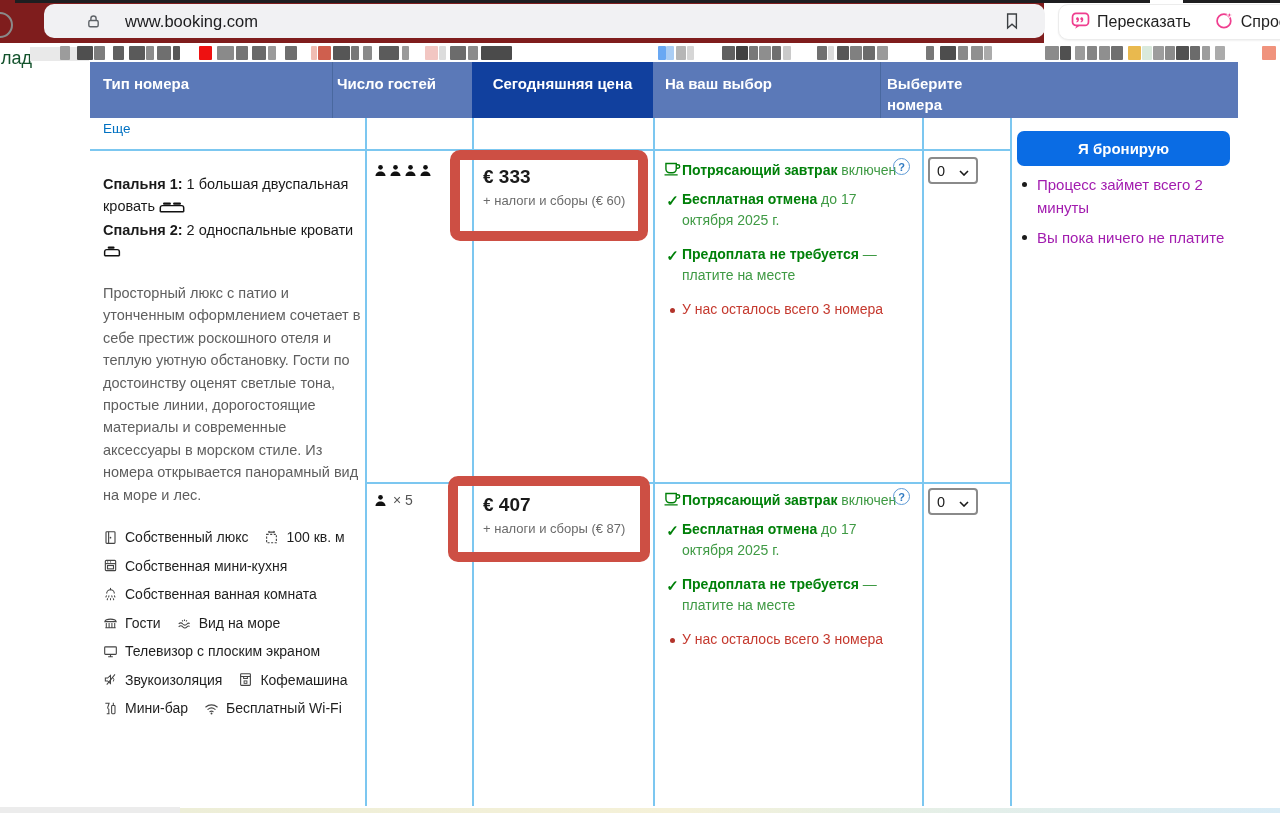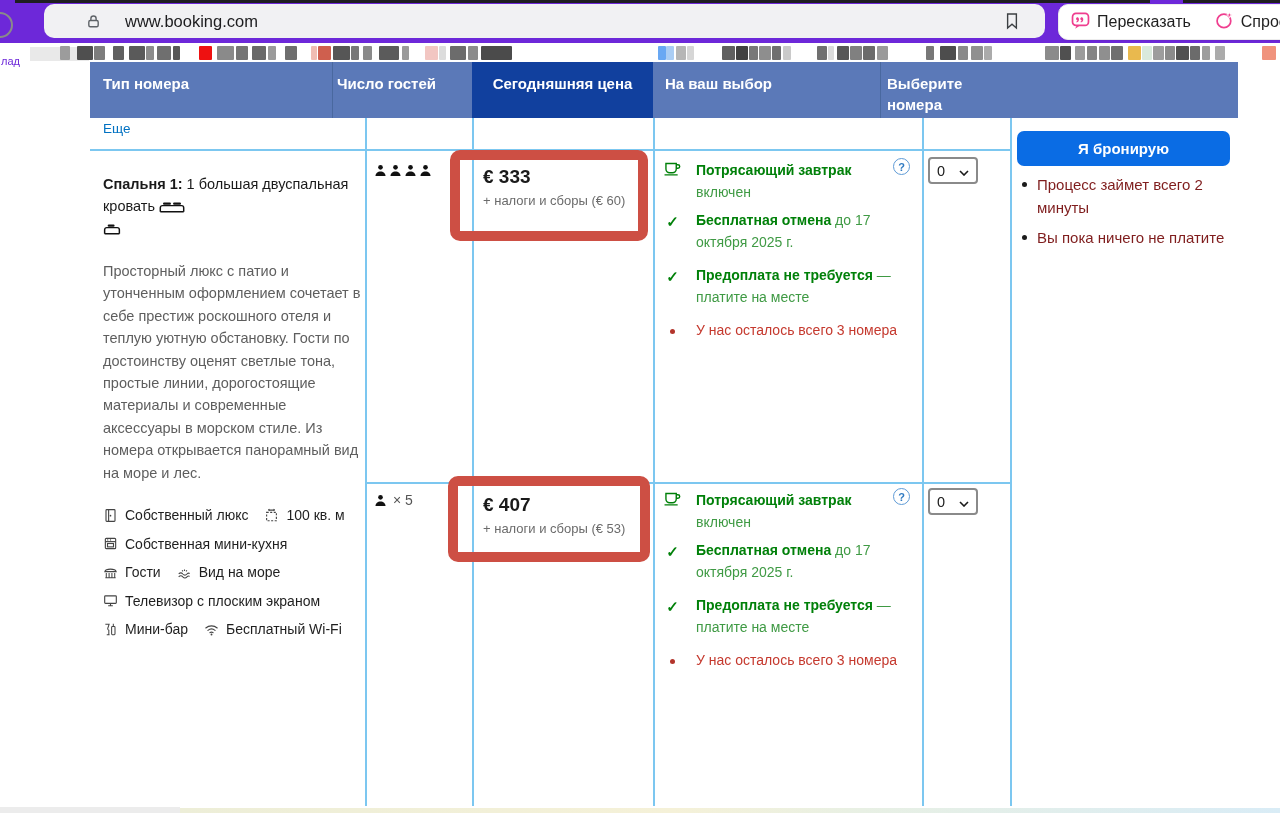--- a/index.html
+++ b/index.html
@@ -1,37 +1,37 @@
 <!DOCTYPE html>
 <html><head>
 <meta charset="utf-8">
 <style>
   html,body{margin:0;padding:0}
   body{width:1280px;height:813px;overflow:hidden;position:relative;background:#fff;
        font-family:"Liberation Sans",sans-serif;color:#1a1a1a;}
 
   
-  .browser{position:absolute;left:0;top:0;width:1280px;height:43px;background:#6d28d9}
+  .browser{position:absolute;left:0;top:0;width:1044px;height:43px;background:#7f1d1d}
   .tabline{position:absolute;top:0;height:3px;background:#1e1e20}
   .tabline.a{left:15px;width:1135px}
   .tabline.b{left:1183px;width:97px}
   .reload-arc{position:absolute;left:-13px;top:12px;width:22px;height:22px;border:2.4px solid #8a8a8a;border-radius:50%}
   .urlbar{position:absolute;left:44px;top:4px;width:1001px;height:34px;background:#f1f1f3;border-radius:10px;
           display:flex;align-items:center;font-size:16.5px;color:#1c1c1e;white-space:nowrap;overflow:hidden}
   .urlbar .lock{margin-left:42px;display:flex;align-items:center}
   .urlbar .domain{margin-left:24px;font-weight:400}
   .urlbar .ptitle{margin-left:29px}
   .urlbar .bmk{position:absolute;right:26px;top:8px}
   .ai-pill{position:absolute;left:1058px;top:4px;width:230px;height:34px;background:#fff;border:1px solid #ececec;
            border-radius:10px;box-shadow:0 1px 2px rgba(0,0,0,.06);display:flex;align-items:center;font-size:16px;color:#1f1f1f}
   .ai-btn{display:flex;align-items:center;gap:7px;padding:0 12px;cursor:pointer;white-space:nowrap}
   .ai-div{width:1px;height:18px;background:#dcdcdc}
 
   
-  .partial-text{position:absolute;left:1px;top:55px;font-size:11px;color:#6d28d9}
+  .partial-text{position:absolute;left:1px;top:48px;font-size:18px;color:#14532d}
   .partial-box{position:absolute;left:30px;top:47px;width:59px;height:14px;background:#e9e9e9}
   .redaction{position:absolute;left:0;top:46px;width:1280px;height:14px}
   .rblock{position:absolute;top:0;height:14px;border-radius:1px}
 
   
   .thead{position:absolute;left:90px;top:62px;width:1148px;height:56px;background:#5b79b8;color:#fff;font-weight:bold;font-size:15px}
   .th{position:absolute;top:11px;line-height:21px}
   .th-dark{position:absolute;left:382px;top:0;width:181px;height:56px;background:#11409e}
   .th-sep{position:absolute;top:0;width:1px;height:56px;background:#49689f}
 
@@ -55,40 +55,40 @@
   .am-ic{display:flex;align-items:center}
 
   
   .guests{position:absolute;left:374px;display:flex;align-items:center;gap:2px;font-size:14px;color:#1a1a1a}
   .gmult{margin-left:4px;color:#555}
   .price{position:absolute;left:483px;font-size:19px;font-weight:bold;color:#1a1a1a}
   .taxes{position:absolute;left:483px;font-size:13px;color:#6b6b6b}
   .hl-rect{position:absolute;border:10px solid #cd4f44;border-radius:10px;box-sizing:border-box}
 
   .choice{position:absolute;left:663px;width:246px;font-size:14px;line-height:21.5px}
-  .feat{display:flex;gap:14px;margin-bottom:12px}
+  .feat{display:flex;gap:0;margin-bottom:12px}
   .feat.first{margin-bottom:7px}
   .fic{flex:0 0 19px;display:flex;justify-content:center;align-items:flex-start;padding-top:1px}
   .chk{color:#008009;font-weight:bold;font-size:15px}
   .g{color:#008009;font-weight:bold}
   .g2{color:#3f9a44}
   .r{color:#c5392e}
   .reddot{width:5px;height:5px;border-radius:50%;background:#b3342b;margin-top:8px}
   .help{position:absolute;left:893px;width:17px;height:17px;border:1.6px solid #5f9bd6;border-radius:50%;
         color:#2f7ac2;font-size:11px;font-weight:bold;display:flex;align-items:center;justify-content:center;
         box-sizing:border-box;cursor:pointer}
   .sel{position:absolute;left:928px;width:50px;height:27px;border:2px solid #8a8a8a;border-radius:4px;background:#fff;
        box-sizing:border-box;display:flex;align-items:center;font-size:14.5px;color:#1a1a1a;padding:0 7px;cursor:pointer}
   .sel .sp{flex:1}
 
   
   .cta{position:absolute;left:1017px;top:131px;width:213px;height:35px;background:#0a6ce4;border-radius:7px;
        color:#fff;font-weight:bold;font-size:15px;display:flex;align-items:center;justify-content:center;cursor:pointer}
   .cta-bullets{position:absolute;left:1037px;top:174px;width:200px;margin:0;padding:0;list-style:none}
-  .cta-bullets li{position:relative;font-size:15px;line-height:22.5px;margin-bottom:8px;color:#7f1d1d}
+  .cta-bullets li{position:relative;font-size:15px;line-height:22.5px;margin-bottom:8px;color:#a21caf}
   .cta-bullets li:before{content:"";position:absolute;left:-15px;top:8px;width:5px;height:5px;border-radius:50%;background:#1c1c1c}
 
   
   .bstrip1{position:absolute;left:0;top:807px;width:180px;height:6px;background:#ececec}
   .bstrip2{position:absolute;left:180px;top:808px;width:1100px;height:5px;
            background:linear-gradient(90deg,#edeed8 0%,#f5f1d8 45%,#e8f0e4 62%,#d9ecf6 100%)}
 </style>
 </head>
 <body>
 
@@ -224,20 +224,24 @@
 <a class="more-top link">Еще</a>
 
 <div class="type-cell">
   <div class="beds">
     <b>Спальня 1:</b>
     <span>1 большая двуспальная кровать</span><span class="bedicon"><svg viewBox="0 0 30 15" width="26" height="13">
           <path d="M1.5 13.5V9c0-1.5 1-2.5 2.5-2.5h22c1.5 0 2.5 1 2.5 2.5v4.5M1.5 13.5h27" fill="none" stroke="#111" stroke-width="1.7"></path>
           <rect x="4.6" y="3" width="9.2" height="2.6" rx="1.3" fill="#111"></rect>
           <rect x="16.2" y="3" width="9.2" height="2.6" rx="1.3" fill="#111"></rect>
         </svg></span>
+    <div>
+      <b>Спальня 2:</b>
+      <span>2 односпальные кровати</span>
+    </div>
     <div><svg viewBox="0 0 20 15" width="18" height="13">
           <path d="M1.5 13.5V9c0-1.5 1-2.5 2.5-2.5h12c1.5 0 2.5 1 2.5 2.5v4.5M1.5 13.5h17" fill="none" stroke="#111" stroke-width="1.7"></path>
           <rect x="5" y="3" width="8" height="2.6" rx="1.3" fill="#111"></rect>
         </svg></div>
   </div>
   <div class="desc">Просторный люкс с патио и утонченным оформлением сочетает в себе престиж роскошного отеля и теплую уютную обстановку. Гости по достоинству оценят светлые тона, простые линии, дорогостоящие материалы и современные аксессуары в морском стиле. Из номера открывается панорамный вид на море и лес.</div>
   <div class="amenities">
       <div class="am-row">
         <span class="am">
           <span class="am-ic">
@@ -270,20 +274,31 @@
               <rect x="4.8" y="8" width="6.4" height="3.6" fill="none" stroke="#444" stroke-width="1.2"></rect>
             </svg>
           </span>
           <span class="am-lb">Собственная мини-кухня</span>
         </span>
       </div>
       <div class="am-row">
         <span class="am">
           <span class="am-ic">
             <svg viewBox="0 0 16 16" width="15" height="15">
+              <path d="M3.9 7a4.1 4.1 0 0 1 8.2 0" fill="none" stroke="#444" stroke-width="1.2"></path>
+              <path d="M8 2.9V1.4M3.6 9.4l-.5 1.3M6.3 9.4l-.3 1.3M9.4 9.4l.3 1.3M12.2 9.4l.5 1.3M4.9 12.4l-.4 1.2M8 12.4v1.2M11 12.4l.4 1.2" stroke="#444" stroke-width="1.1" stroke-linecap="round"></path>
+            </svg>
+          </span>
+          <span class="am-lb">Собственная ванная комната</span>
+        </span>
+      </div>
+      <div class="am-row">
+        <span class="am">
+          <span class="am-ic">
+            <svg viewBox="0 0 16 16" width="15" height="15">
               <path d="M2 7c1-3.4 11-3.4 12 0z" fill="none" stroke="#444" stroke-width="1.2"></path>
               <path d="M3.5 8.5v5M6.5 8.5v5M9.5 8.5v5M12.5 8.5v5M2.5 13.5h11" stroke="#444" stroke-width="1.1"></path>
             </svg>
           </span>
           <span class="am-lb">Гости</span>
         </span>
         <span class="am">
           <span class="am-ic">
             <svg viewBox="0 0 16 16" width="15" height="15">
               <path d="M1.8 9.6c1.5-1.6 3-1.6 4.4 0 1.5 1.6 3 1.6 4.4 0 1-1 2-1.2 2.9-.5M1.8 12.6c1.5-1.6 3-1.6 4.4 0 1.5 1.6 3 1.6 4.4 0 1-1 2-1.2 2.9-.5" stroke="#444" stroke-width="1.1" fill="none"></path>
@@ -295,20 +310,42 @@
       </div>
       <div class="am-row">
         <span class="am">
           <span class="am-ic">
             <svg viewBox="0 0 16 16" width="15" height="15">
               <rect x="1.8" y="3" width="12.4" height="8" rx="0.8" fill="none" stroke="#444" stroke-width="1.2"></rect>
               <path d="M5.5 13.6h5M8 11v2.6" fill="none" stroke="#444" stroke-width="1.2"></path>
             </svg>
           </span>
           <span class="am-lb">Телевизор с плоским экраном</span>
+        </span>
+      </div>
+      <div class="am-row">
+        <span class="am">
+          <span class="am-ic">
+            <svg viewBox="0 0 16 16" width="15" height="15">
+              <path d="M2.5 6.5v3h2.4L8 12.3V3.7L4.9 6.5z" stroke="#444" stroke-width="1.1" fill="none"></path>
+              <path d="M10.4 6a3.2 3.2 0 0 1 .6 4.1" stroke="#444" stroke-width="1" fill="none"></path>
+              <path d="M12.8 2.5L4 13.5" stroke="#444" stroke-width="1.1"></path>
+            </svg>
+          </span>
+          <span class="am-lb">Звукоизоляция</span>
+        </span>
+        <span class="am">
+          <span class="am-ic">
+            <svg viewBox="0 0 16 16" width="15" height="15">
+              <rect x="2.8" y="1.8" width="10.4" height="12.4" rx="0.8" fill="none" stroke="#444" stroke-width="1.2"></rect>
+              <path d="M2.8 4.8h10.4M6 4.8v2.2h4V4.8" stroke="#444" stroke-width="1.1" fill="none"></path>
+              <rect x="6.5" y="9.5" width="3" height="2.6" stroke="#444" stroke-width="1" fill="none"></rect>
+            </svg>
+          </span>
+          <span class="am-lb">Кофемашина</span>
         </span>
       </div>
       <div class="am-row">
         <span class="am">
           <span class="am-ic">
             <svg viewBox="0 0 16 16" width="15" height="15">
               <path d="M2.5 2.5h4L5.1 6.7c-.2.6-.2 1 .3 1.4l.8.6v4.8M4 13.5h3" stroke="#444" stroke-width="1.1" fill="none"></path>
               <path d="M11 1.8v3M10 4.8h2c.5 0 .8.3.8.8v7c0 .5-.3.9-.8.9h-2c-.5 0-.8-.4-.8-.9v-7c0-.5.3-.8.8-.8z" stroke="#444" stroke-width="1.1" fill="none"></path>
             </svg>
           </span>
@@ -386,21 +423,21 @@
 
 <div class="guests" style="top:492px">
     <svg viewBox="0 0 14 14" width="13" height="13">
       <circle cx="7" cy="3.6" r="2.5" fill="#111"></circle>
       <path d="M1.6 13c0-3 2.4-4.9 5.4-4.9s5.4 1.9 5.4 4.9z" fill="#111"></path>
     </svg>
     <span class="gmult">× 5</span>
   </div>
 <div class="hl-rect" style="left:448px;top:476px;width:202px;height:86px"></div>
 <div class="price" style="top:494px">€ 407</div>
-<div class="taxes" style="top:521px">+ налоги и сборы (€ 53)</div>
+<div class="taxes" style="top:521px">+ налоги и сборы (€ 87)</div>
 
 <div class="choice" style="top:490px">
   <div class="feat first">
     <span class="fic">
         <svg viewBox="0 0 20 16" width="19" height="15">
           <path d="M3 2.6h11v6a4 4 0 0 1-4 4H7a4 4 0 0 1-4-4z" fill="none" stroke="#008009" stroke-width="1.5"></path>
           <path d="M14 4h1.8a1.9 1.9 0 0 1 0 3.8H14M1.5 14.8h14" stroke="#008009" stroke-width="1.5" fill="none"></path>
         </svg>
       </span>
     <span><b class="g">Потрясающий завтрак</b> <span class="g2">включен</span></span>

